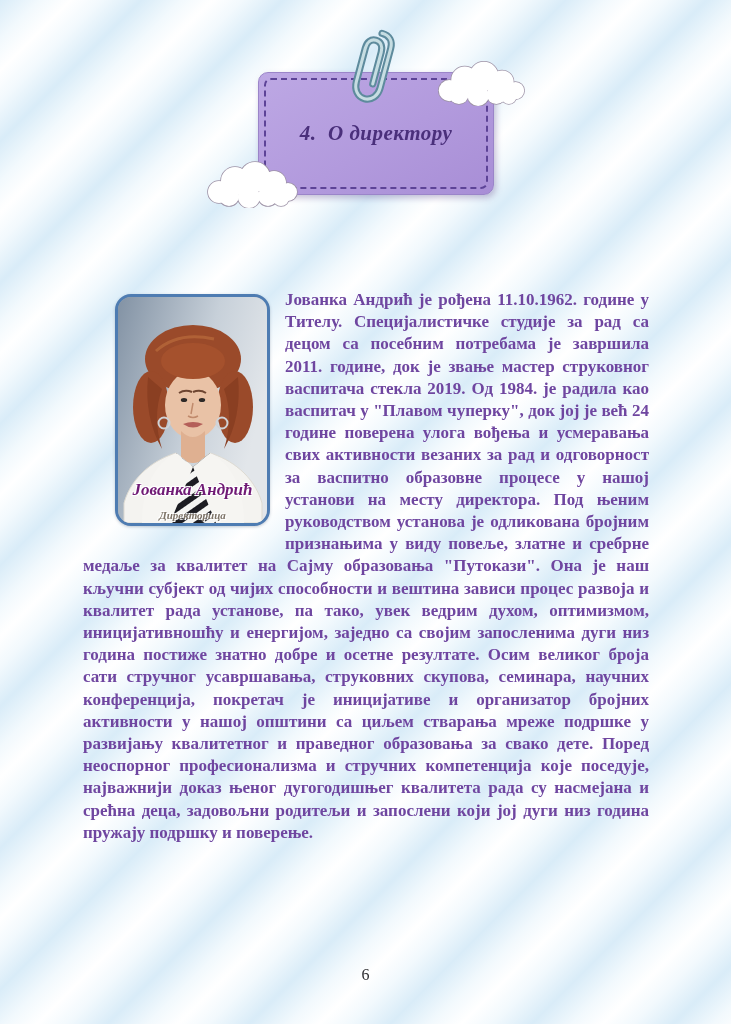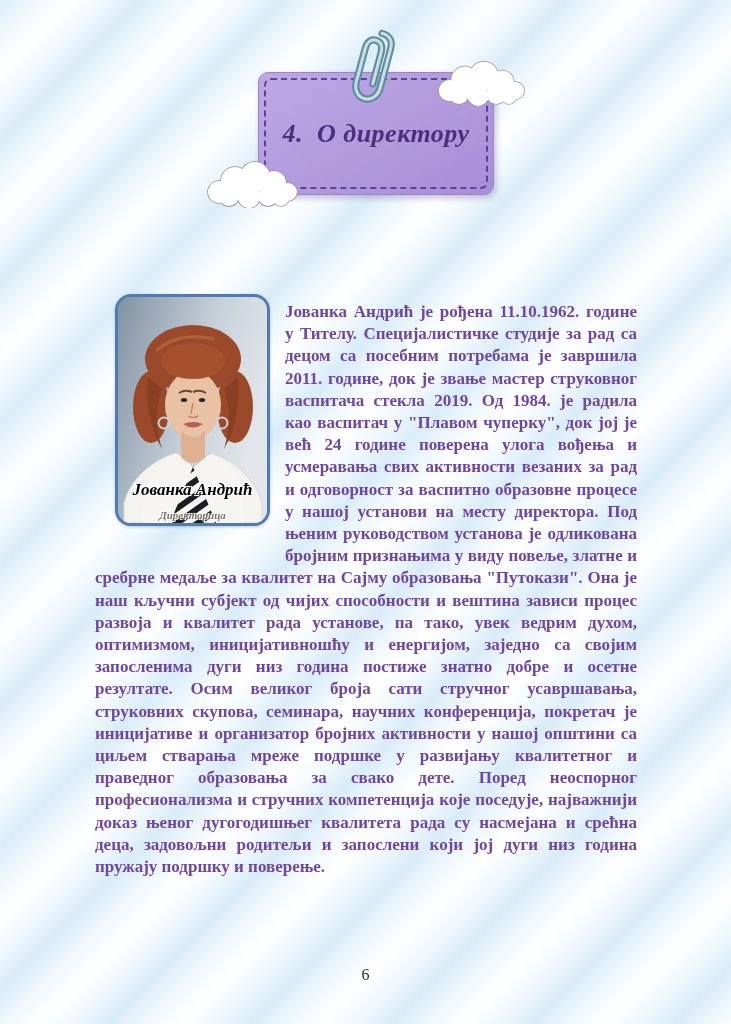--- a/index.html
+++ b/index.html
@@ -22,21 +22,21 @@
     display:flex; align-items:center; justify-content:center;
     z-index:2;
   }
   .banner::before{
     content:""; position:absolute; inset:5px;
     border:2px dashed #5d4397; border-radius:7px;
     pointer-events:none;
   }
   .banner-title{
     font-style:italic; font-weight:bold;
-    font-size:26px; color:#4a2f7b;
+    font-size:21px; color:#4a2f7b;
     letter-spacing:.5px; white-space:pre-wrap;
   }
 
   
   .clip{
     position:absolute; left:349px; top:25px; width:48px; height:84px;
     transform:rotate(15deg); z-index:5;
   }
 
   
@@ -62,29 +62,29 @@
     background:#9aa7b5;
     box-shadow:0 1px 3px rgba(60,80,110,.3);
   }
   .photo-frame svg{display:block; width:149px; height:226px;}
   .photo-caption{
     position:absolute; left:0; right:0; bottom:2px;
     text-align:center; z-index:3; line-height:1;
   }
   .cap-name{
     font-style:italic; font-weight:bold; font-size:17px;
-    color:#000000;
+    color:#701a75;
     text-shadow:0 0 2px #fff,0 0 2px #fff,1px 1px 0 #fff,-1px -1px 0 #fff,1px -1px 0 #fff,-1px 1px 0 #fff;
   }
   .cap-role{
     font-style:italic; font-weight:bold; font-size:11px; margin-top:12px;
     color:#7e7468;
     text-shadow:0 0 2px #fff,1px 1px 0 #fff,-1px -1px 0 #fff;
   }
-  .body-text{margin:12px;}
+  .body-text{margin:0;}
 
   
   .page-number{
     position:absolute; left:0; top:966px; width:731px;
     text-align:center; font-size:16px; color:#2e2e32;
   }
 </style>
 </head>
 <body>
 

